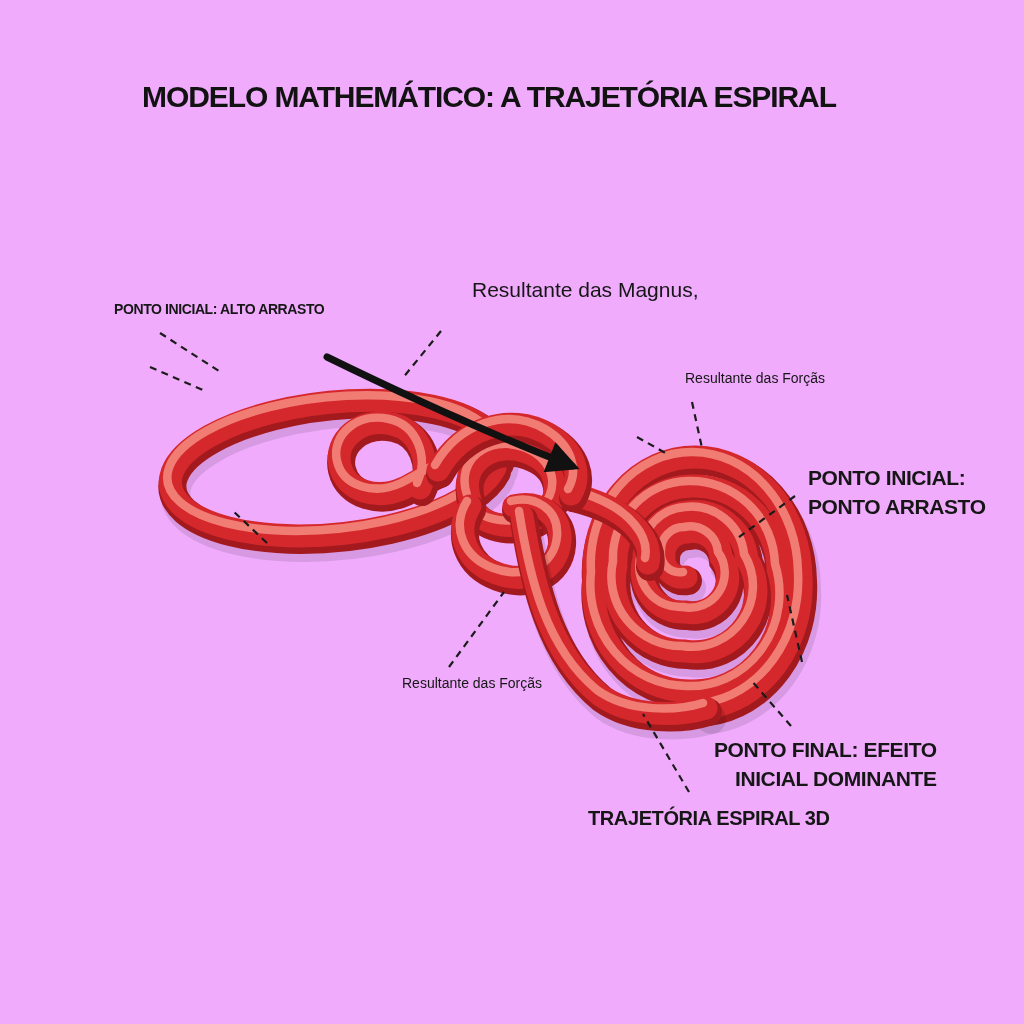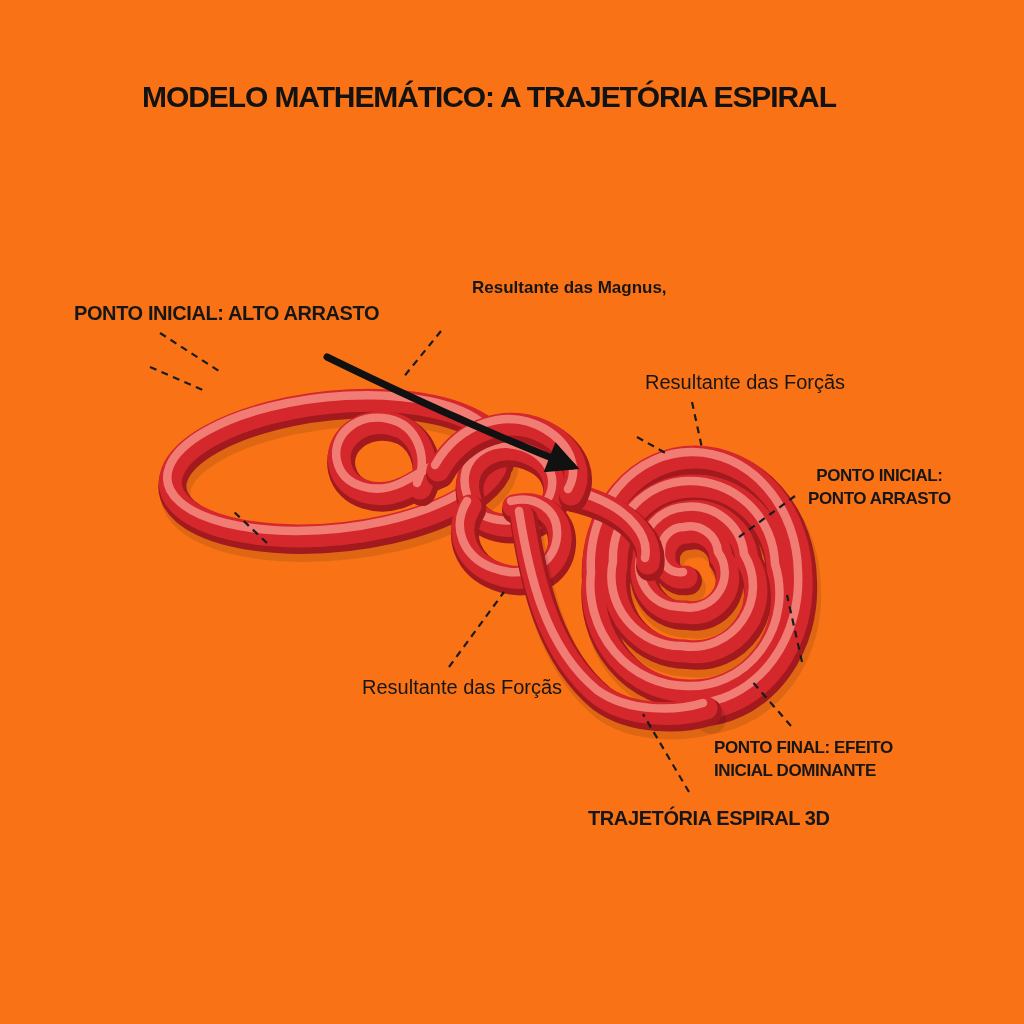--- a/index.html
+++ b/index.html
@@ -1,38 +1,38 @@
 <!DOCTYPE html>
 <html><head>
 <meta charset="utf-8">
 <style>
   html,body{margin:0;padding:0;background:#e9e9e9;}
   .stage{
     position:relative;width:1024px;height:1024px;margin:0 auto;
-    background:#f97316;overflow:hidden;
+    background:#f0abfc;overflow:hidden;
     font-family:"Liberation Sans", sans-serif;color:#161616;
   }
   svg{position:absolute;left:0;top:0;}
   
   .t-sh  {fill:none;stroke:#000;stroke-width:30;stroke-linecap:round;opacity:.10;transform:translate(5px,11px);}
   .t-dk  {fill:none;stroke:#a21a1e;stroke-width:28;stroke-linecap:round;transform:translate(2px,4px);}
   .t-mn  {fill:none;stroke:#d5282c;stroke-width:23;stroke-linecap:round;}
   .t-hi  {fill:none;stroke:#f4857c;stroke-width:8.5;stroke-linecap:round;transform:translate(-3px,-5px);opacity:.9;}
   
   .dash{fill:none;stroke:#1b1b1b;stroke-width:2.2;stroke-dasharray:7 5.5;}
   .solid-arrow{fill:none;stroke:#111;stroke-width:7;stroke-linecap:round;}
   
   .lbl{position:absolute;white-space:nowrap;line-height:1.38;}
   .b{font-weight:bold;letter-spacing:-0.4px;}
   .title{
     left:0;top:76px;width:978px;text-align:center;
     font-size:30px;font-weight:bold;letter-spacing:-1.1px;color:#121212;
   }
-  .s18{font-size:20px;}
-  .s19{font-size:17px;font-weight:bold;}
+  .s18{font-size:14px;margin-left:40px;}
+  .s19{font-size:21px;}
   .s20{font-size:20px;text-align:center;}
 </style>
 </head>
 <body>
 
 <div class="stage">
 
   <svg width="1024" height="1024" viewBox="0 0 1024 1024">
     <defs>
       <path id="p_spiral" d="M 706 708 A 107 124 0 0 0 801 577 A 106 122 0 0 0 696 457 A 101 112 0 0 0 594 577 A 96 102 0 0 0 689 691 A 89 93 0 0 0 778 569 A 84 86 0 0 0 691 486 A 77 77 0 0 0 616 566 A 70 70 0 0 0 685 651 A 61 61 0 0 0 747 559 A 53 53 0 0 0 688 512 A 47 47 0 0 0 644 559 A 41 41 0 0 0 686 612 A 35 35 0 0 0 721 557 A 28 28 0 0 0 687 532 A 23 23 0 0 0 664 556 A 19 19 0 0 0 686 577"></path>
@@ -115,27 +115,27 @@
   <div class="lbl title">MODELO MATHEMÁTICO: A TRAJETÓRIA ESPIRAL</div>
 
   <div class="lbl b s18" style="left:74px;top:300px;">PONTO INICIAL: ALTO ARRASTO</div>
 
   <div class="lbl s19" style="left:472px;top:276px;">
     <div>Resultante das Magnus,</div>
   </div>
 
   <div class="lbl s18" style="left:645px;top:369px;">Resultante das Forçãs</div>
 
-  <div class="lbl b s19" style="left:808px;top:464px;text-align:center;">
+  <div class="lbl b s19" style="left:808px;top:464px;">
     <div>PONTO INICIAL:</div>
     <div>PONTO ARRASTO</div>
   </div>
 
   <div class="lbl s18" style="left:362px;top:674px;">Resultante das Forçãs</div>
 
-  <div class="lbl b s19" style="left:714px;top:736px;">
+  <div class="lbl b s19" style="left:714px;top:736px;text-align:right;">
     <div>PONTO FINAL: EFEITO</div>
     <div>INICIAL DOMINANTE</div>
   </div>
 
   <div class="lbl b s20" style="left:588px;top:805px;">TRAJETÓRIA ESPIRAL 3D</div>
 
 </div>
 
 </body></html>

